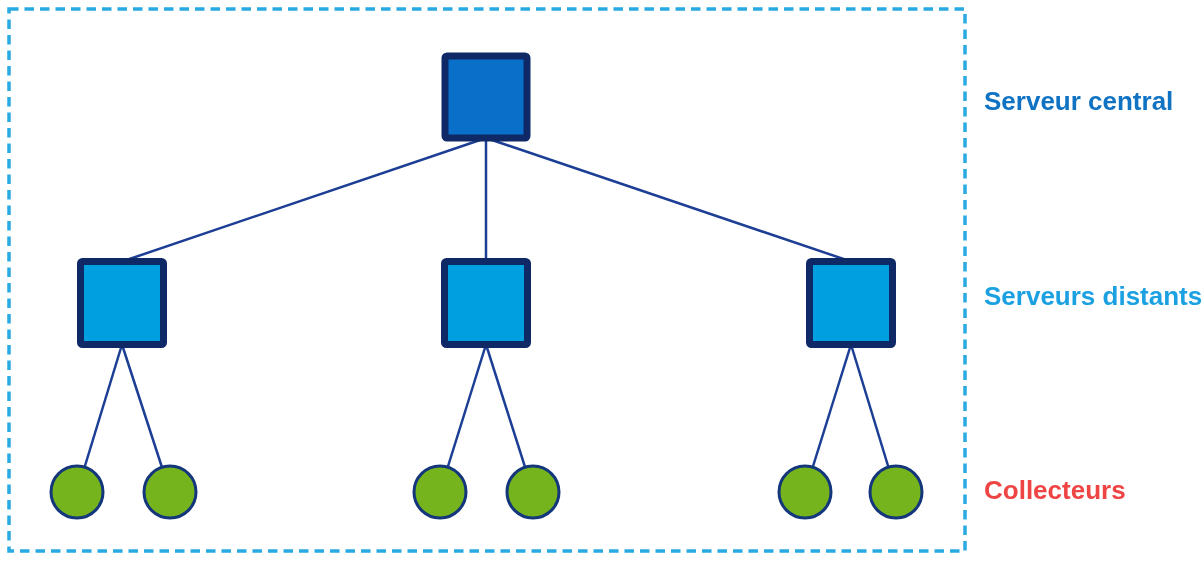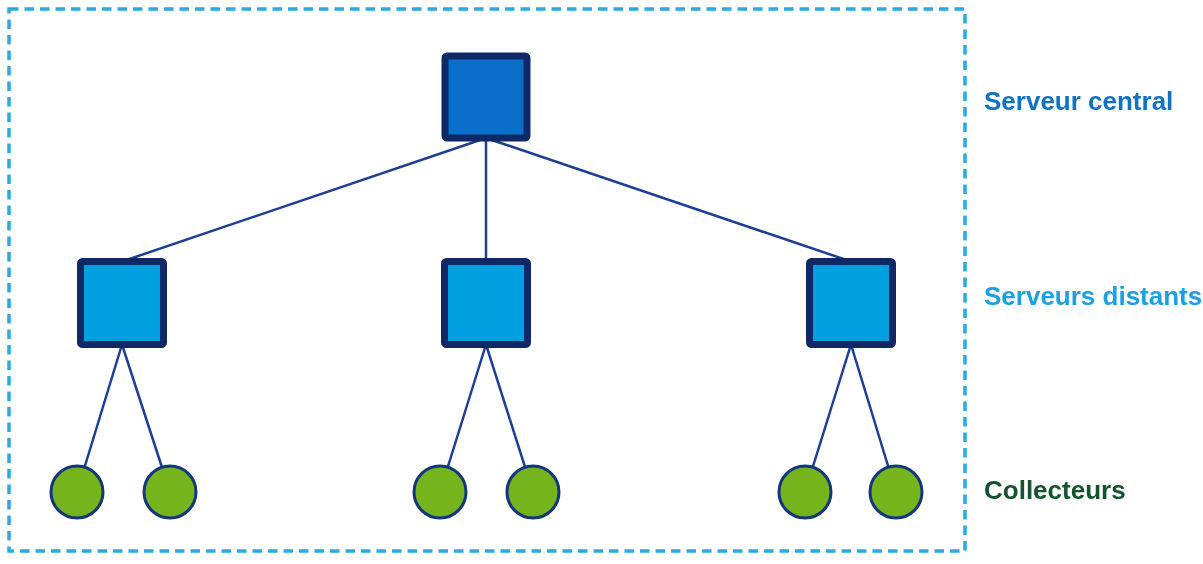--- a/index.html
+++ b/index.html
@@ -56,14 +56,14 @@
       <circle cx="440" cy="492" r="26" fill="#76b41e" stroke="#14367b" stroke-width="3"></circle>
       <circle cx="533" cy="492" r="26" fill="#76b41e" stroke="#14367b" stroke-width="3"></circle>
       <circle cx="805" cy="492" r="26" fill="#76b41e" stroke="#14367b" stroke-width="3"></circle>
       <circle cx="896" cy="492" r="26" fill="#76b41e" stroke="#14367b" stroke-width="3"></circle>
     </svg>
 
   <div class="row-label distants" style="color: rgb(27, 161, 226);">Serveurs distants</div>
 
   <div class="row-label central" style="color: rgb(15, 114, 194);">Serveur central</div>
 
-  <div class="row-label collectors" style="color: #14532d;">Collecteurs</div>
+  <div class="row-label collectors" style="color: #ef4444;">Collecteurs</div>
 </div>
 
 </body></html>

